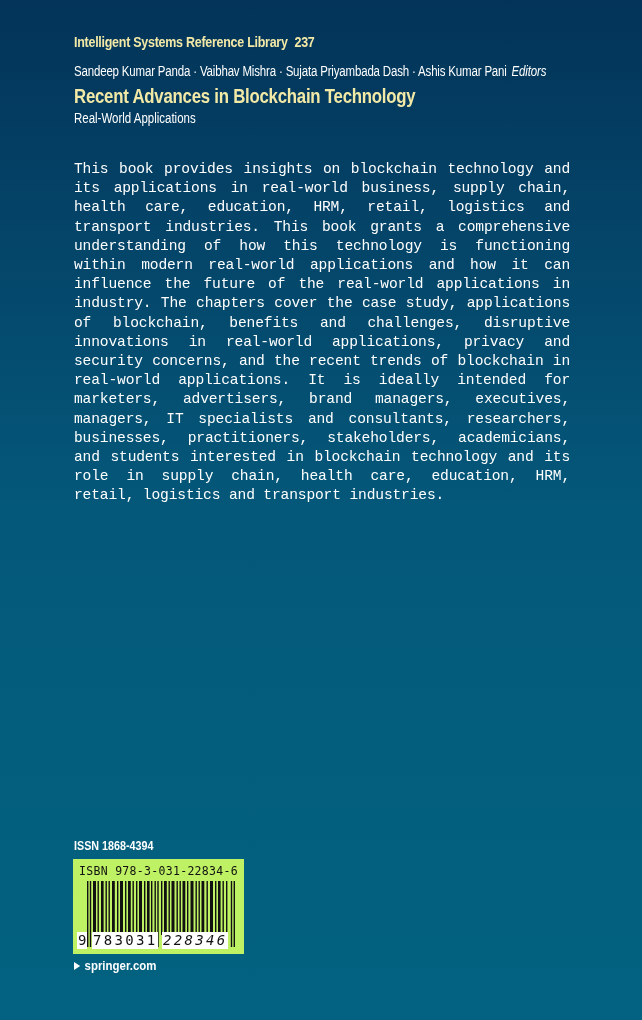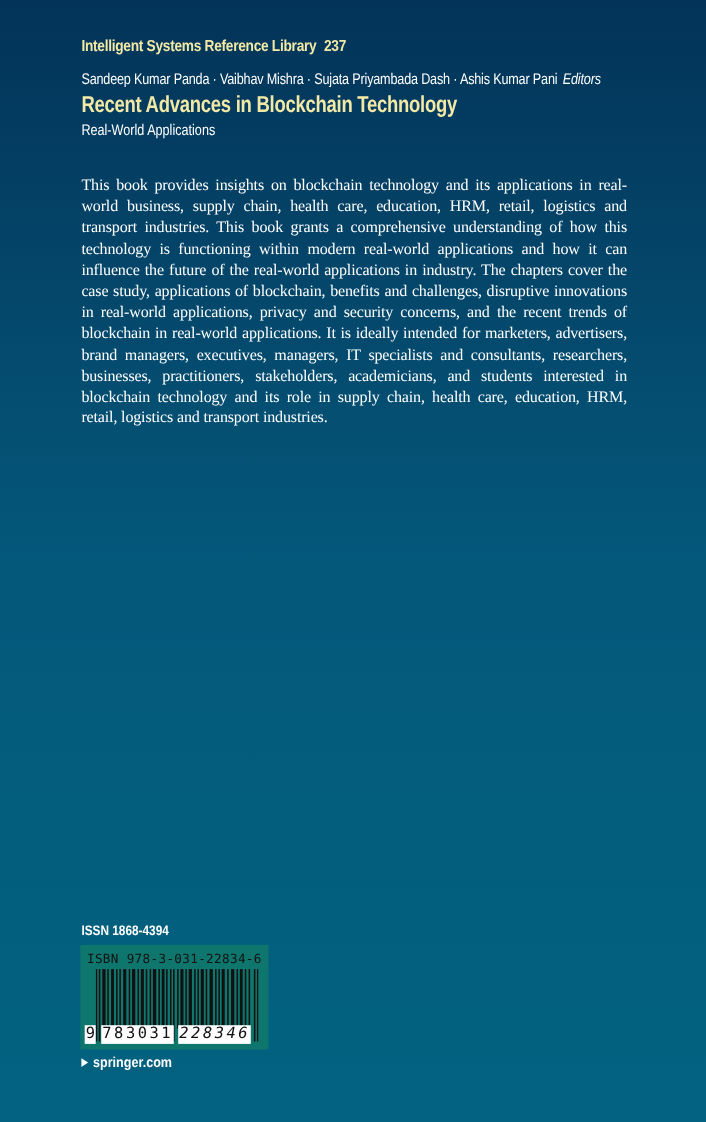--- a/index.html
+++ b/index.html
@@ -25,32 +25,32 @@
       color: #f3e9a6; font-size: 21px; font-weight: bold; white-space: nowrap;
       transform: scaleX(0.80); transform-origin: left top; letter-spacing: -0.3px;
     }
     .subtitle {
       position: absolute; left: 74px; top: 110px;
       color: #ffffff; font-size: 14px; white-space: nowrap;
       transform: scaleX(0.82); transform-origin: left top;
     }
     .blurb {
       position: absolute; left: 74px; top: 160px; width: 496px;
-      color: #ffffff; font-family: Liberation Serif, serif; font-size: 14.6px;
+      color: #ffffff; font-family: Liberation Mono, monospace; font-size: 14.6px;
       line-height: 19.2px; text-align: justify; letter-spacing: -0.15px;
       margin: 0;
     }
     .issn {
       position: absolute; left: 74px; top: 839px;
       color: #ffffff; font-size: 12.5px; font-weight: bold; white-space: nowrap;
       transform: scaleX(0.86); transform-origin: left top;
     }
     .barcode-box {
       position: absolute; left: 73px; top: 859px; width: 171px; height: 95px;
-      background: #0f766e; box-sizing: border-box;
+      background: #bef264; box-sizing: border-box;
     }
     .isbn-text {
       position: absolute; left: 0; top: 5px; width: 100%; text-align: center;
       font-family: "DejaVu Sans Mono", monospace; font-size: 11.5px; color: #111;
       letter-spacing: 0.3px; white-space: nowrap;
     }
     .bars {
       position: absolute; left: 14px; top: 22px; width: 148px; height: 66px;
     }
     .digits {

